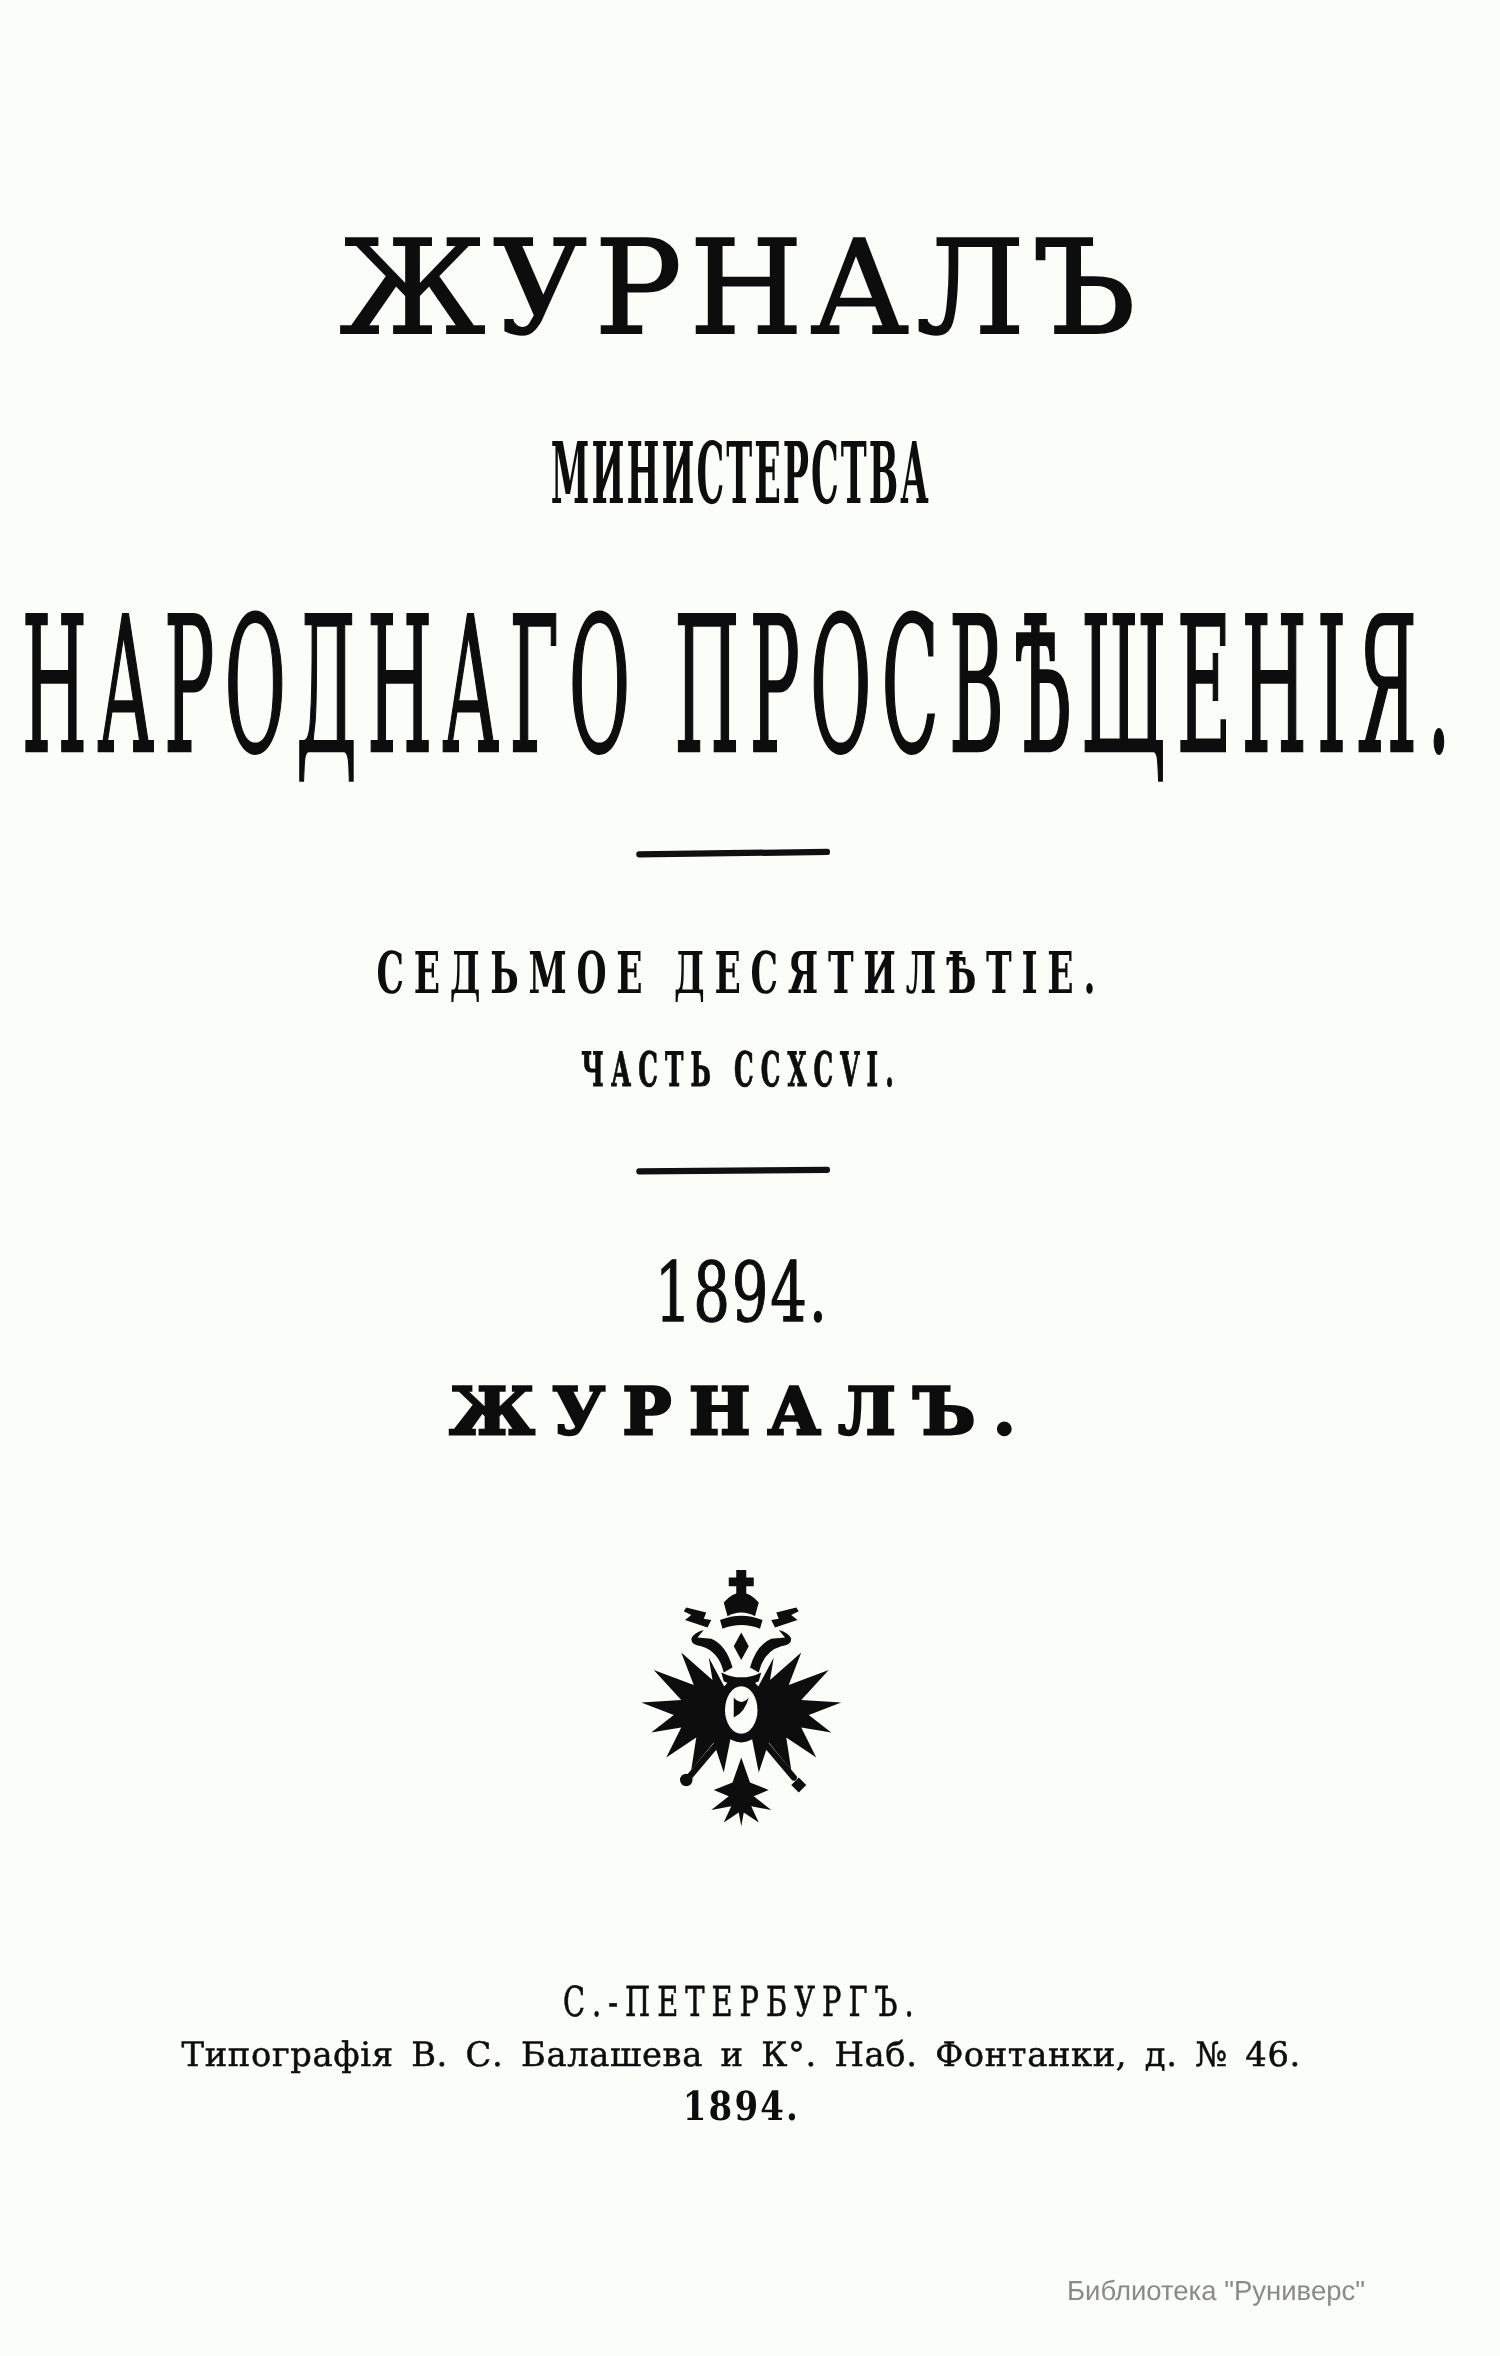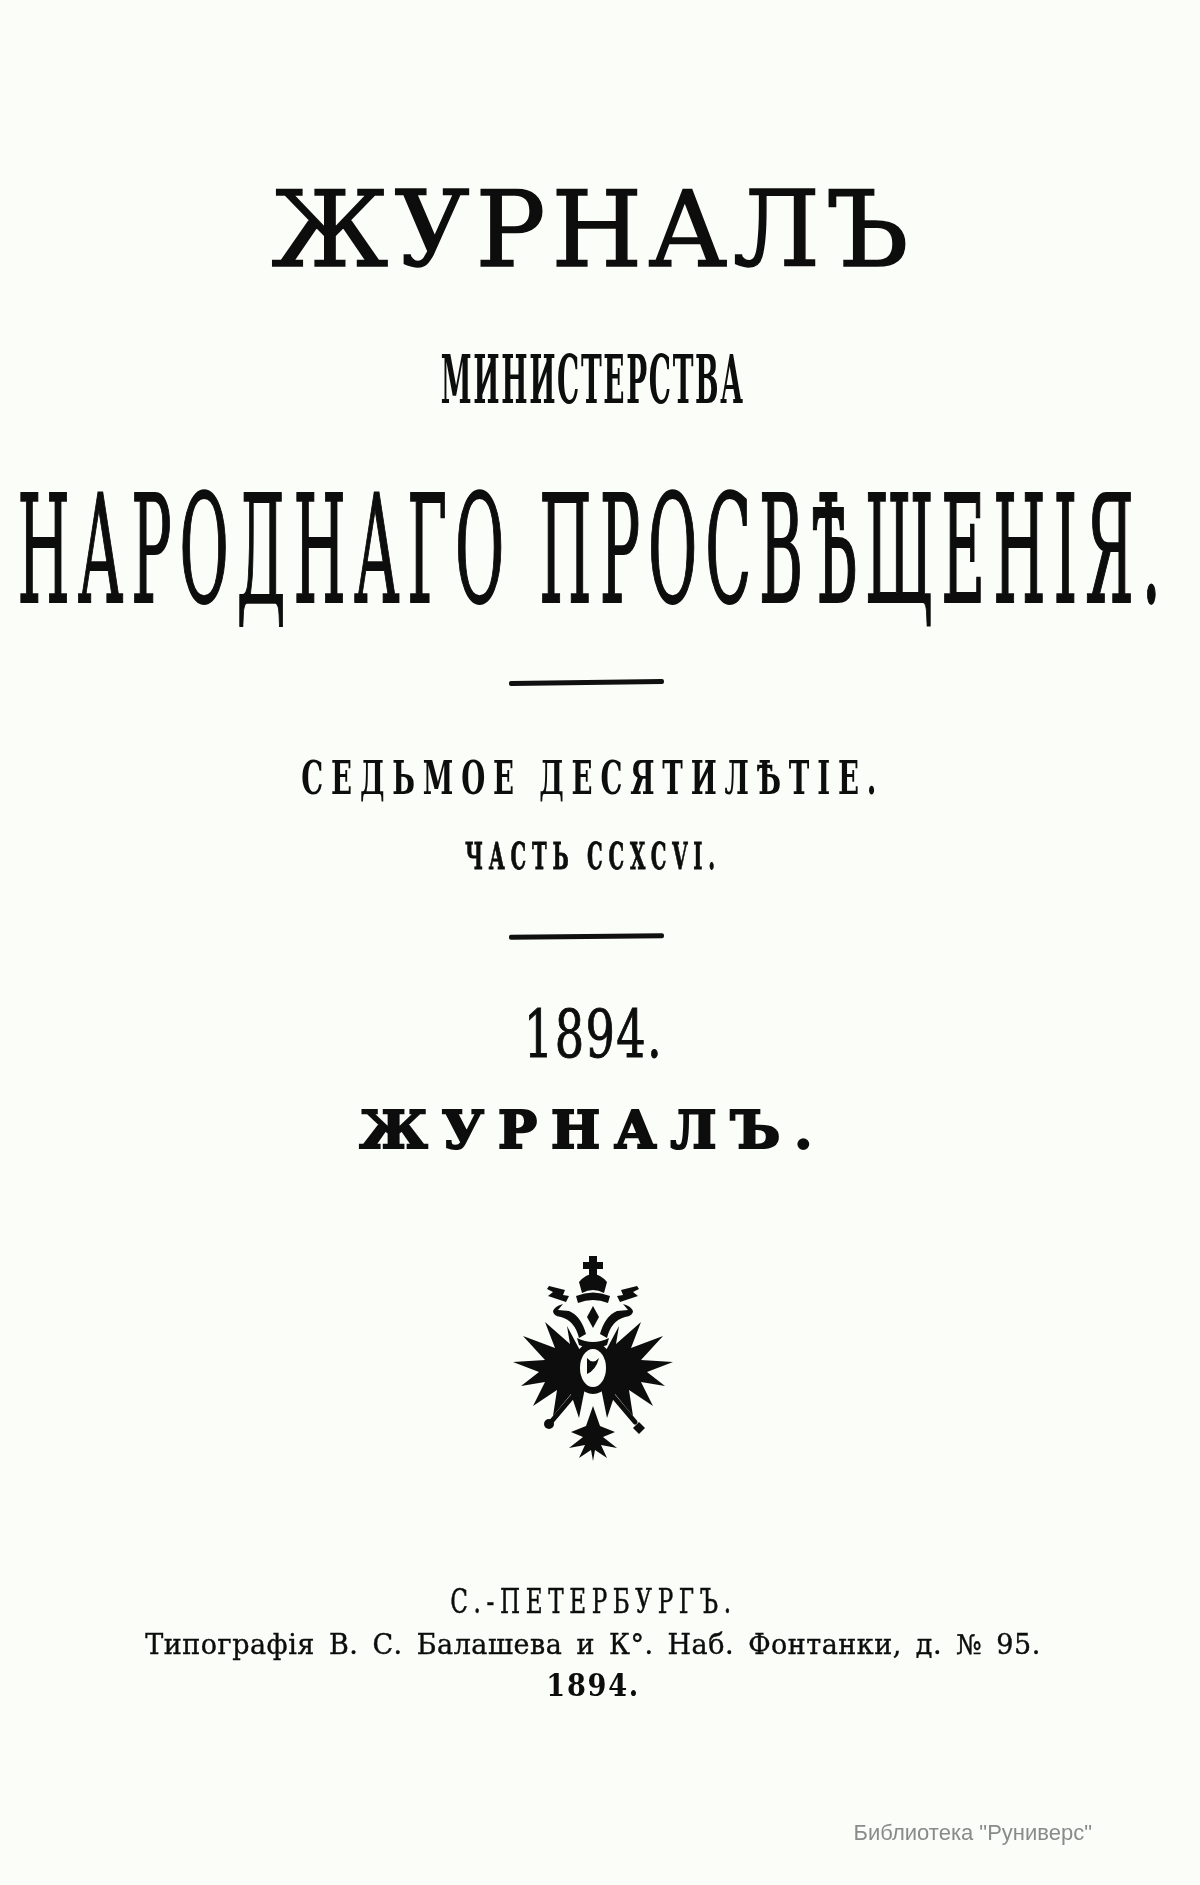--- a/index.html
+++ b/index.html
@@ -182,21 +182,21 @@
           <path d="M90 150 L83 170 L68 176 L80 181 L66 192 L82 189 L76 202 L88 194 L90 205 L92 194 L104 202 L98 189 L114 192 L100 181 L112 176 L97 170 Z"></path>
         </g>
       </svg>
     </div>
 
     <div class="row" style="top:1585px">
       <span class="city sq">С.-ПЕТЕРБУРГЪ.</span>
     </div>
 
     <div class="row" style="top:1631px">
-      <span class="publisher">Типографія В. С. Балашева и К°. Наб. Фонтанки, д. № 95.</span>
+      <span class="publisher">Типографія В. С. Балашева и К°. Наб. Фонтанки, д. № 46.</span>
     </div>
 
     <div class="row" style="top:1669px">
       <span class="year-small sq">1894.</span>
     </div>
 
   </div>
 
   <div class="watermark" style="color:#8a8a8a">Библиотека "Руниверс"</div>
 </div>

